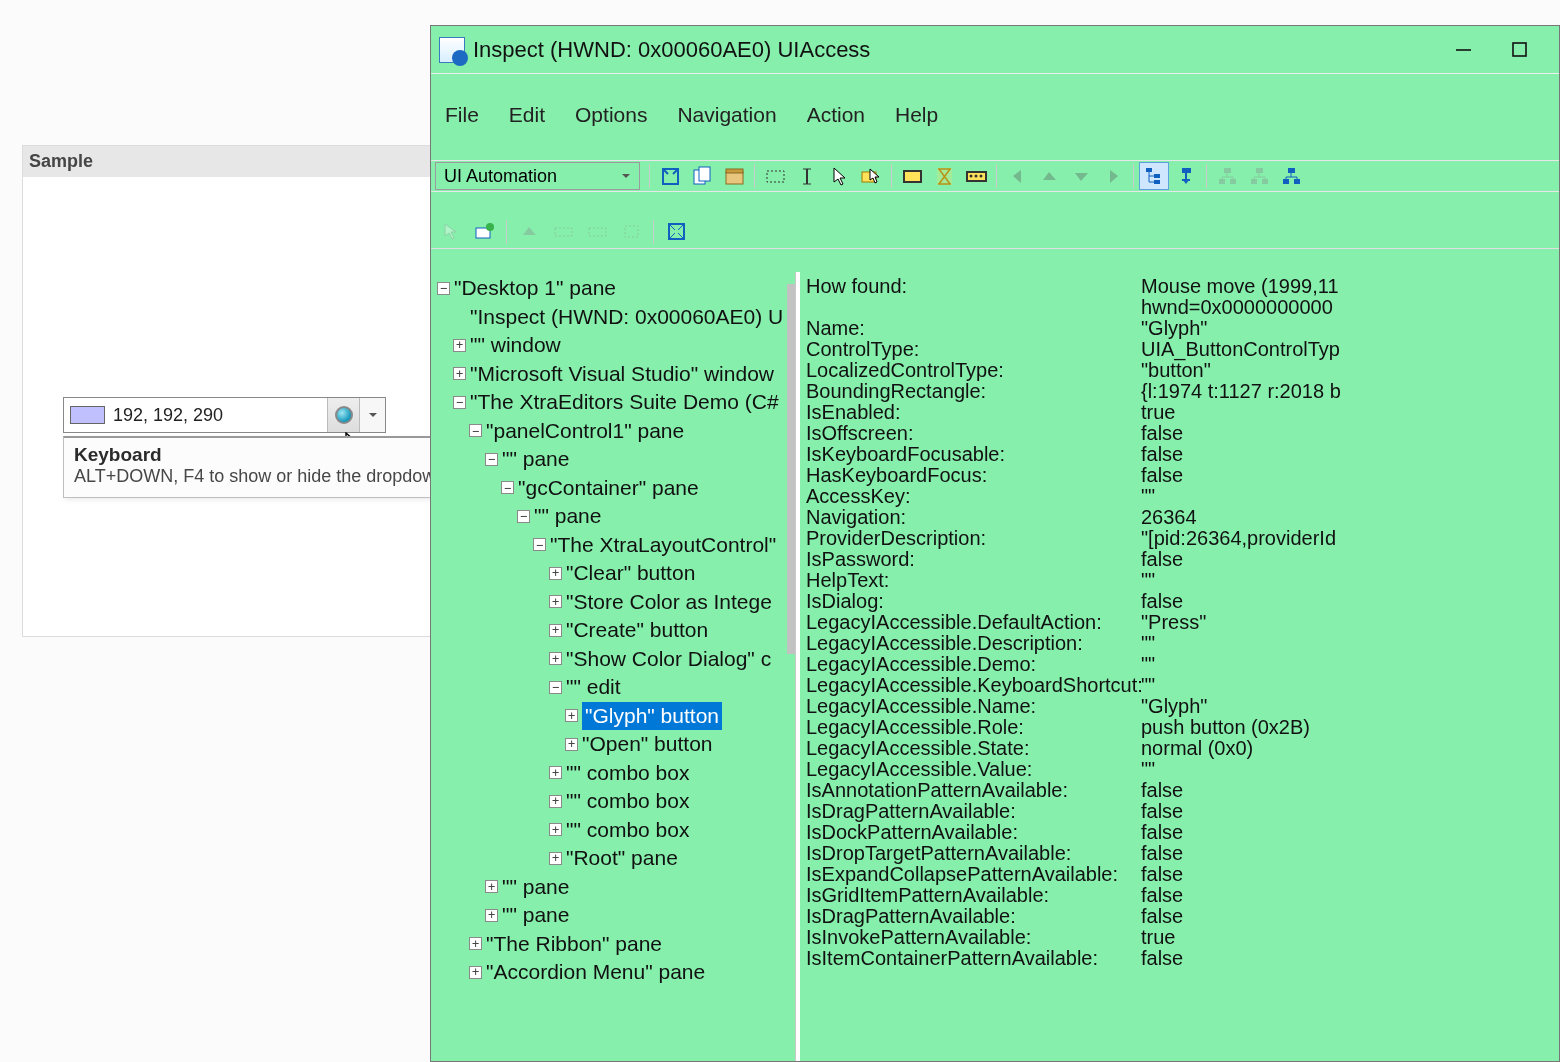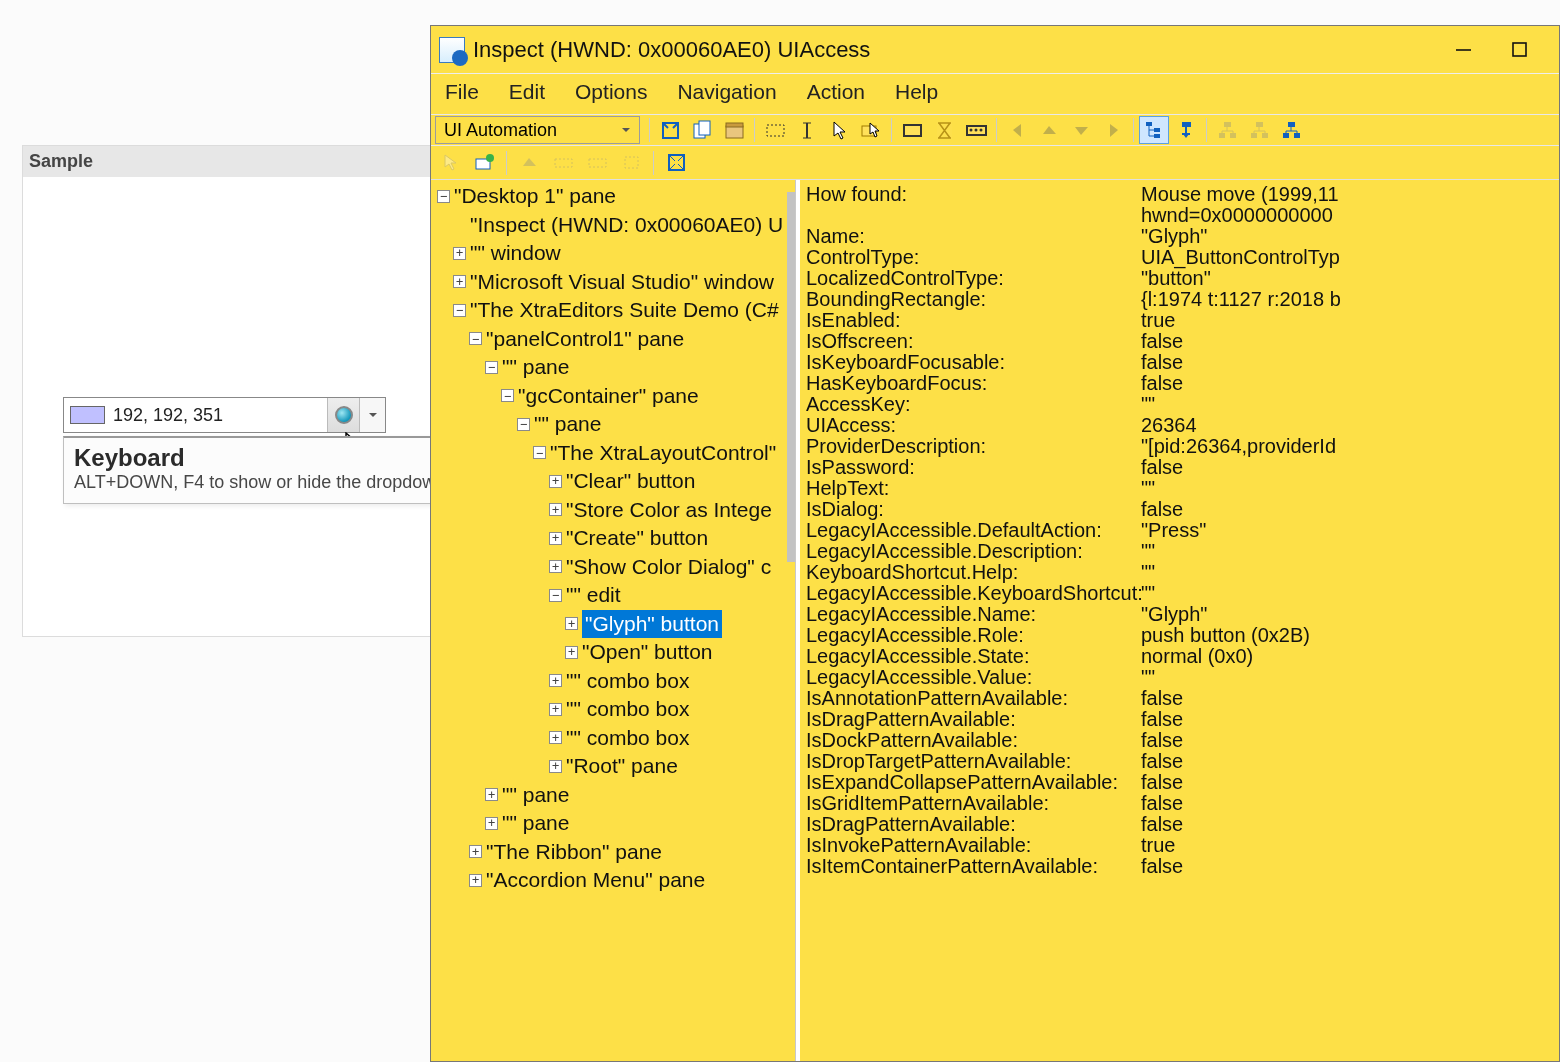--- a/index.html
+++ b/index.html
@@ -92,35 +92,36 @@
     position: absolute;
     left: 40px;
     top: 290px;
     min-width: 378px;
     background: #fcfcfc;
     border: 1px solid #bfbfbf;
     border-top: 2px solid #999;
     padding: 6px 10px 10px 10px;
     box-shadow: 2px 2px 5px rgba(0,0,0,0.08);
   }
-  .tooltip-title { font-weight: 600; color:#2b2b2b; font-size:24px; }
+  .tooltip-title { font-weight: 600; color:#2b2b2b; font-size:19px; }
   .tooltip-body { color:#474747; font-size:18px; white-space:nowrap; }
 
   
   .inspect-window {
     position: absolute;
     left: 430px;
     top: 25px;
     width: 1130px;
     height: 1037px;
-    background: #fde047;
+    background: #86efac;
     border: 1px solid #777;
     display:flex;
     flex-direction: column;
     overflow:hidden;
+    gap:23px;
   }
   .titlebar {
     height: 48px;
     display:flex;
     align-items:center;
     padding: 0 6px 0 8px;
     border-bottom: 1px solid #eee;
   }
   .titlebar-icon {
     width: 26px; height: 26px;
@@ -255,21 +256,21 @@
 </style>
 </head>
 <body>
 
 <div class="sample-panel">
   <div class="sample-header">Sample</div>
 
   <div class="color-input-row">
     <div class="color-input-main">
       <span class="color-swatch"></span>
-      <span class="color-value">192, 192, 351</span>
+      <span class="color-value">192, 192, 290</span>
     </div>
     <div class="glyph-btn">
       <span class="glyph-circle"></span>
     </div>
     <div class="dd-btn">
       <svg viewBox="0 0 10 10">
           <path d="M1 3 L5 7 L9 3 Z"></path>
         </svg>
     </div>
   </div>
@@ -657,21 +658,21 @@
         </div>
         <div class="prop-row">
           <span class="prop-key">HasKeyboardFocus:</span>
           <span class="prop-val">false</span>
         </div>
         <div class="prop-row">
           <span class="prop-key">AccessKey:</span>
           <span class="prop-val">""</span>
         </div>
         <div class="prop-row">
-          <span class="prop-key">UIAccess:</span>
+          <span class="prop-key">Navigation:</span>
           <span class="prop-val">26364</span>
         </div>
         <div class="prop-row">
           <span class="prop-key">ProviderDescription:</span>
           <span class="prop-val">"[pid:26364,providerId</span>
         </div>
         <div class="prop-row">
           <span class="prop-key">IsPassword:</span>
           <span class="prop-val">false</span>
         </div>
@@ -685,21 +686,21 @@
         </div>
         <div class="prop-row">
           <span class="prop-key">LegacyIAccessible.DefaultAction:</span>
           <span class="prop-val">"Press"</span>
         </div>
         <div class="prop-row">
           <span class="prop-key">LegacyIAccessible.Description:</span>
           <span class="prop-val">""</span>
         </div>
         <div class="prop-row">
-          <span class="prop-key">KeyboardShortcut.Help:</span>
+          <span class="prop-key">LegacyIAccessible.Demo:</span>
           <span class="prop-val">""</span>
         </div>
         <div class="prop-row">
           <span class="prop-key">LegacyIAccessible.KeyboardShortcut:</span>
           <span class="prop-val">""</span>
         </div>
         <div class="prop-row">
           <span class="prop-key">LegacyIAccessible.Name:</span>
           <span class="prop-val">"Glyph"</span>
         </div>

